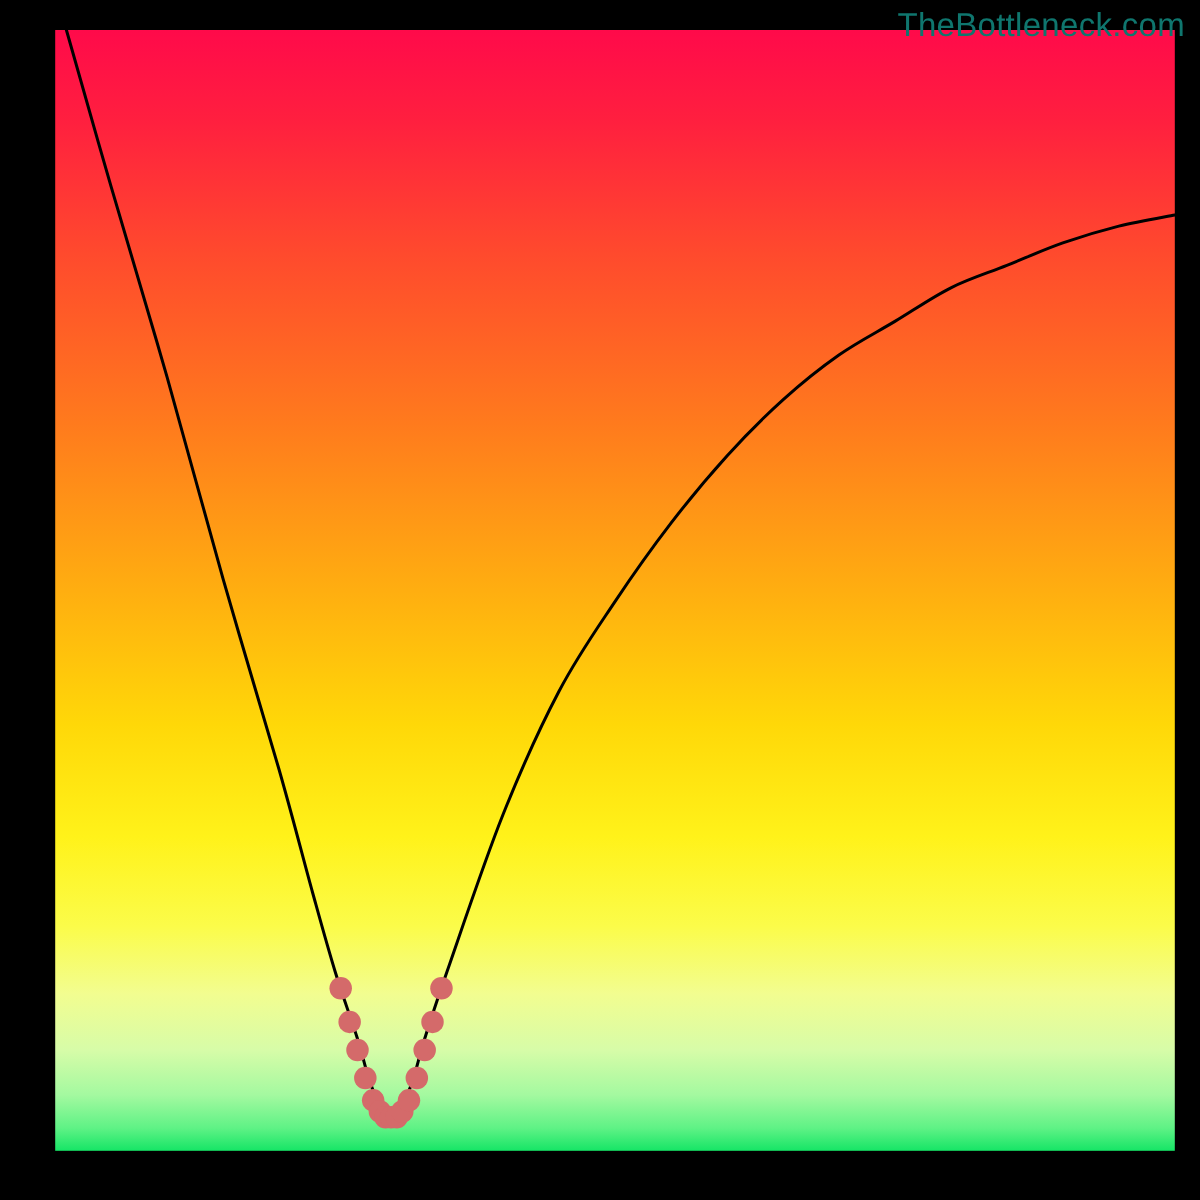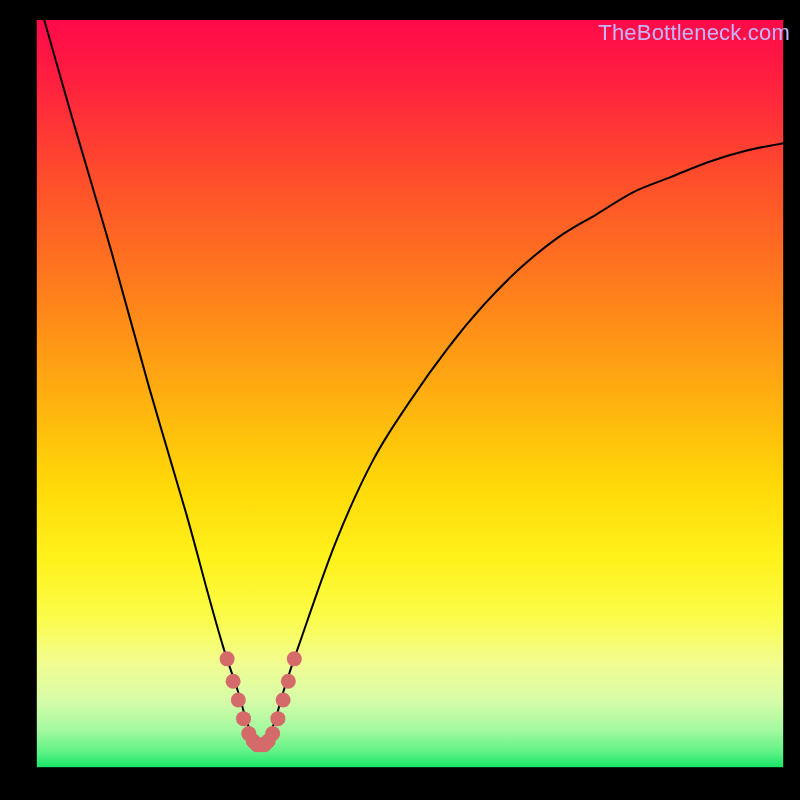--- a/index.html
+++ b/index.html
@@ -11,25 +11,25 @@
     overflow: hidden;
   }
   .frame {
     position: relative;
     width: 800px;
     height: 800px;
     background: #000;
   }
   .watermark {
     position: absolute;
-    top: 20px;
+    top: 4px;
     right: 10px;
     font-family: Arial, Helvetica, sans-serif;
     font-size: 22px;
-    color: #c4b5fd;
+    color: #0f766e;
     letter-spacing: 0.2px;
     z-index: 3;
   }
   svg {
     position: absolute;
     top: 0;
     left: 0;
     z-index: 1;
   }
 </style>

